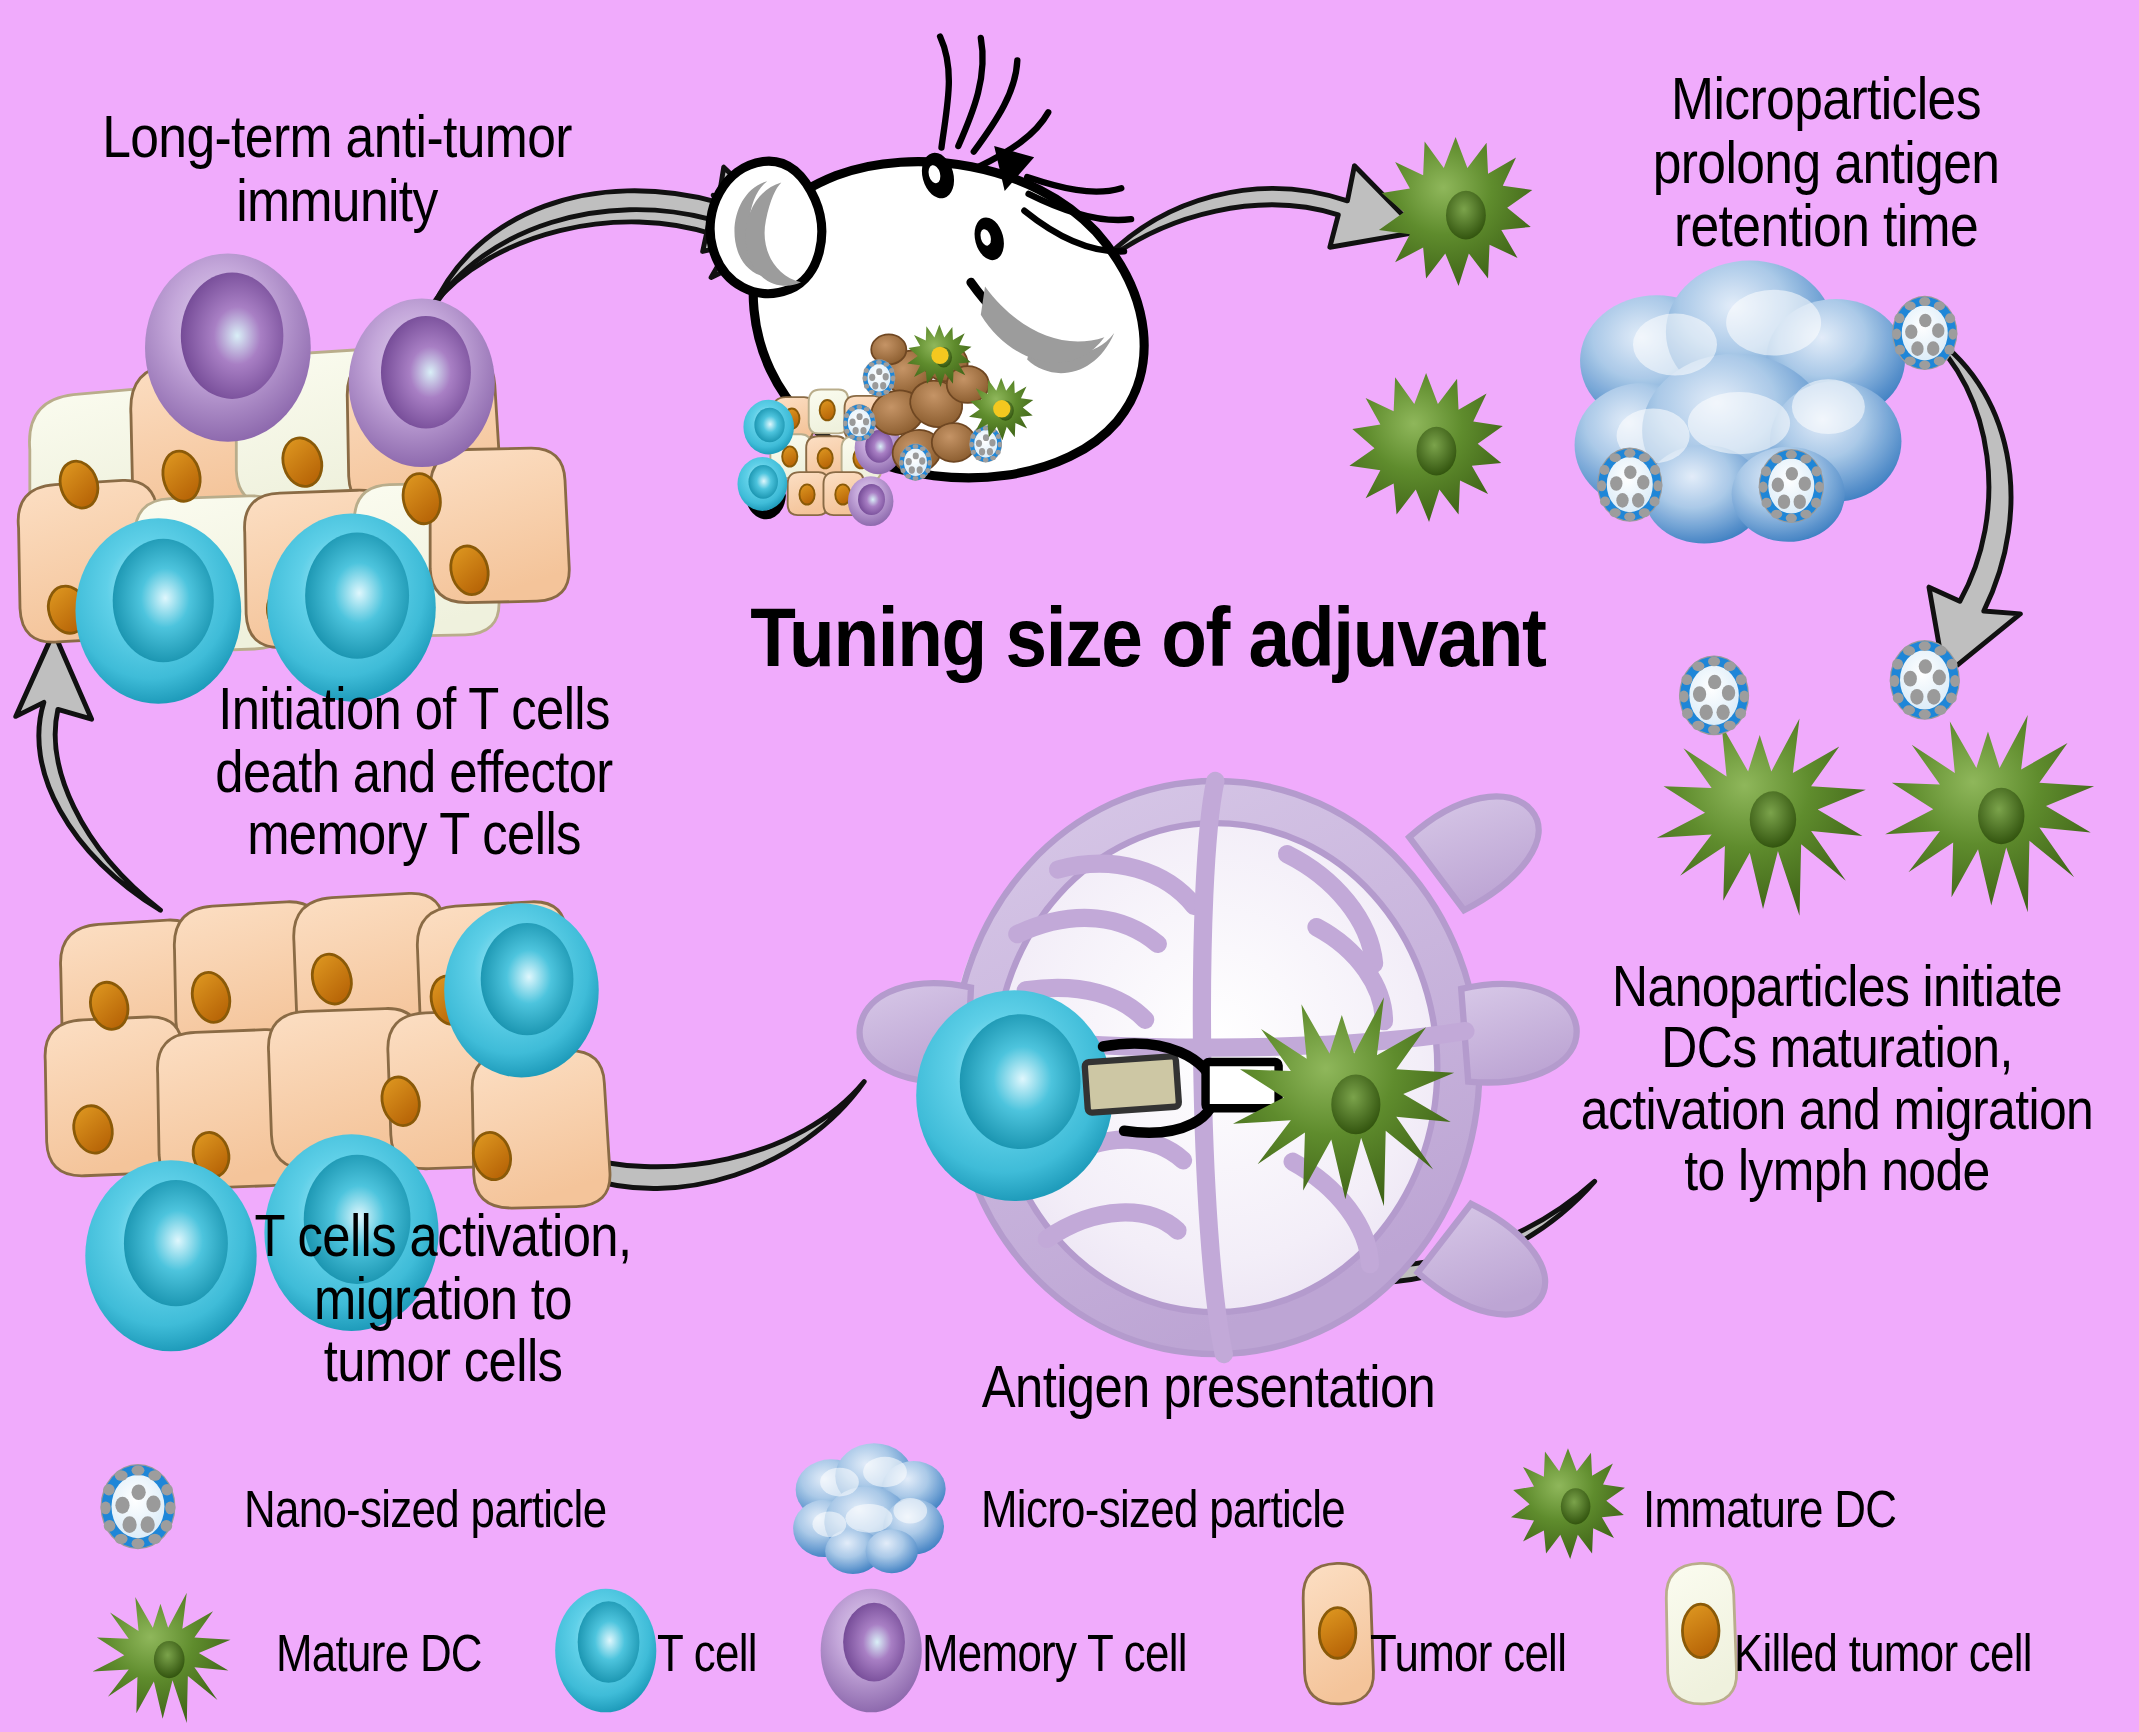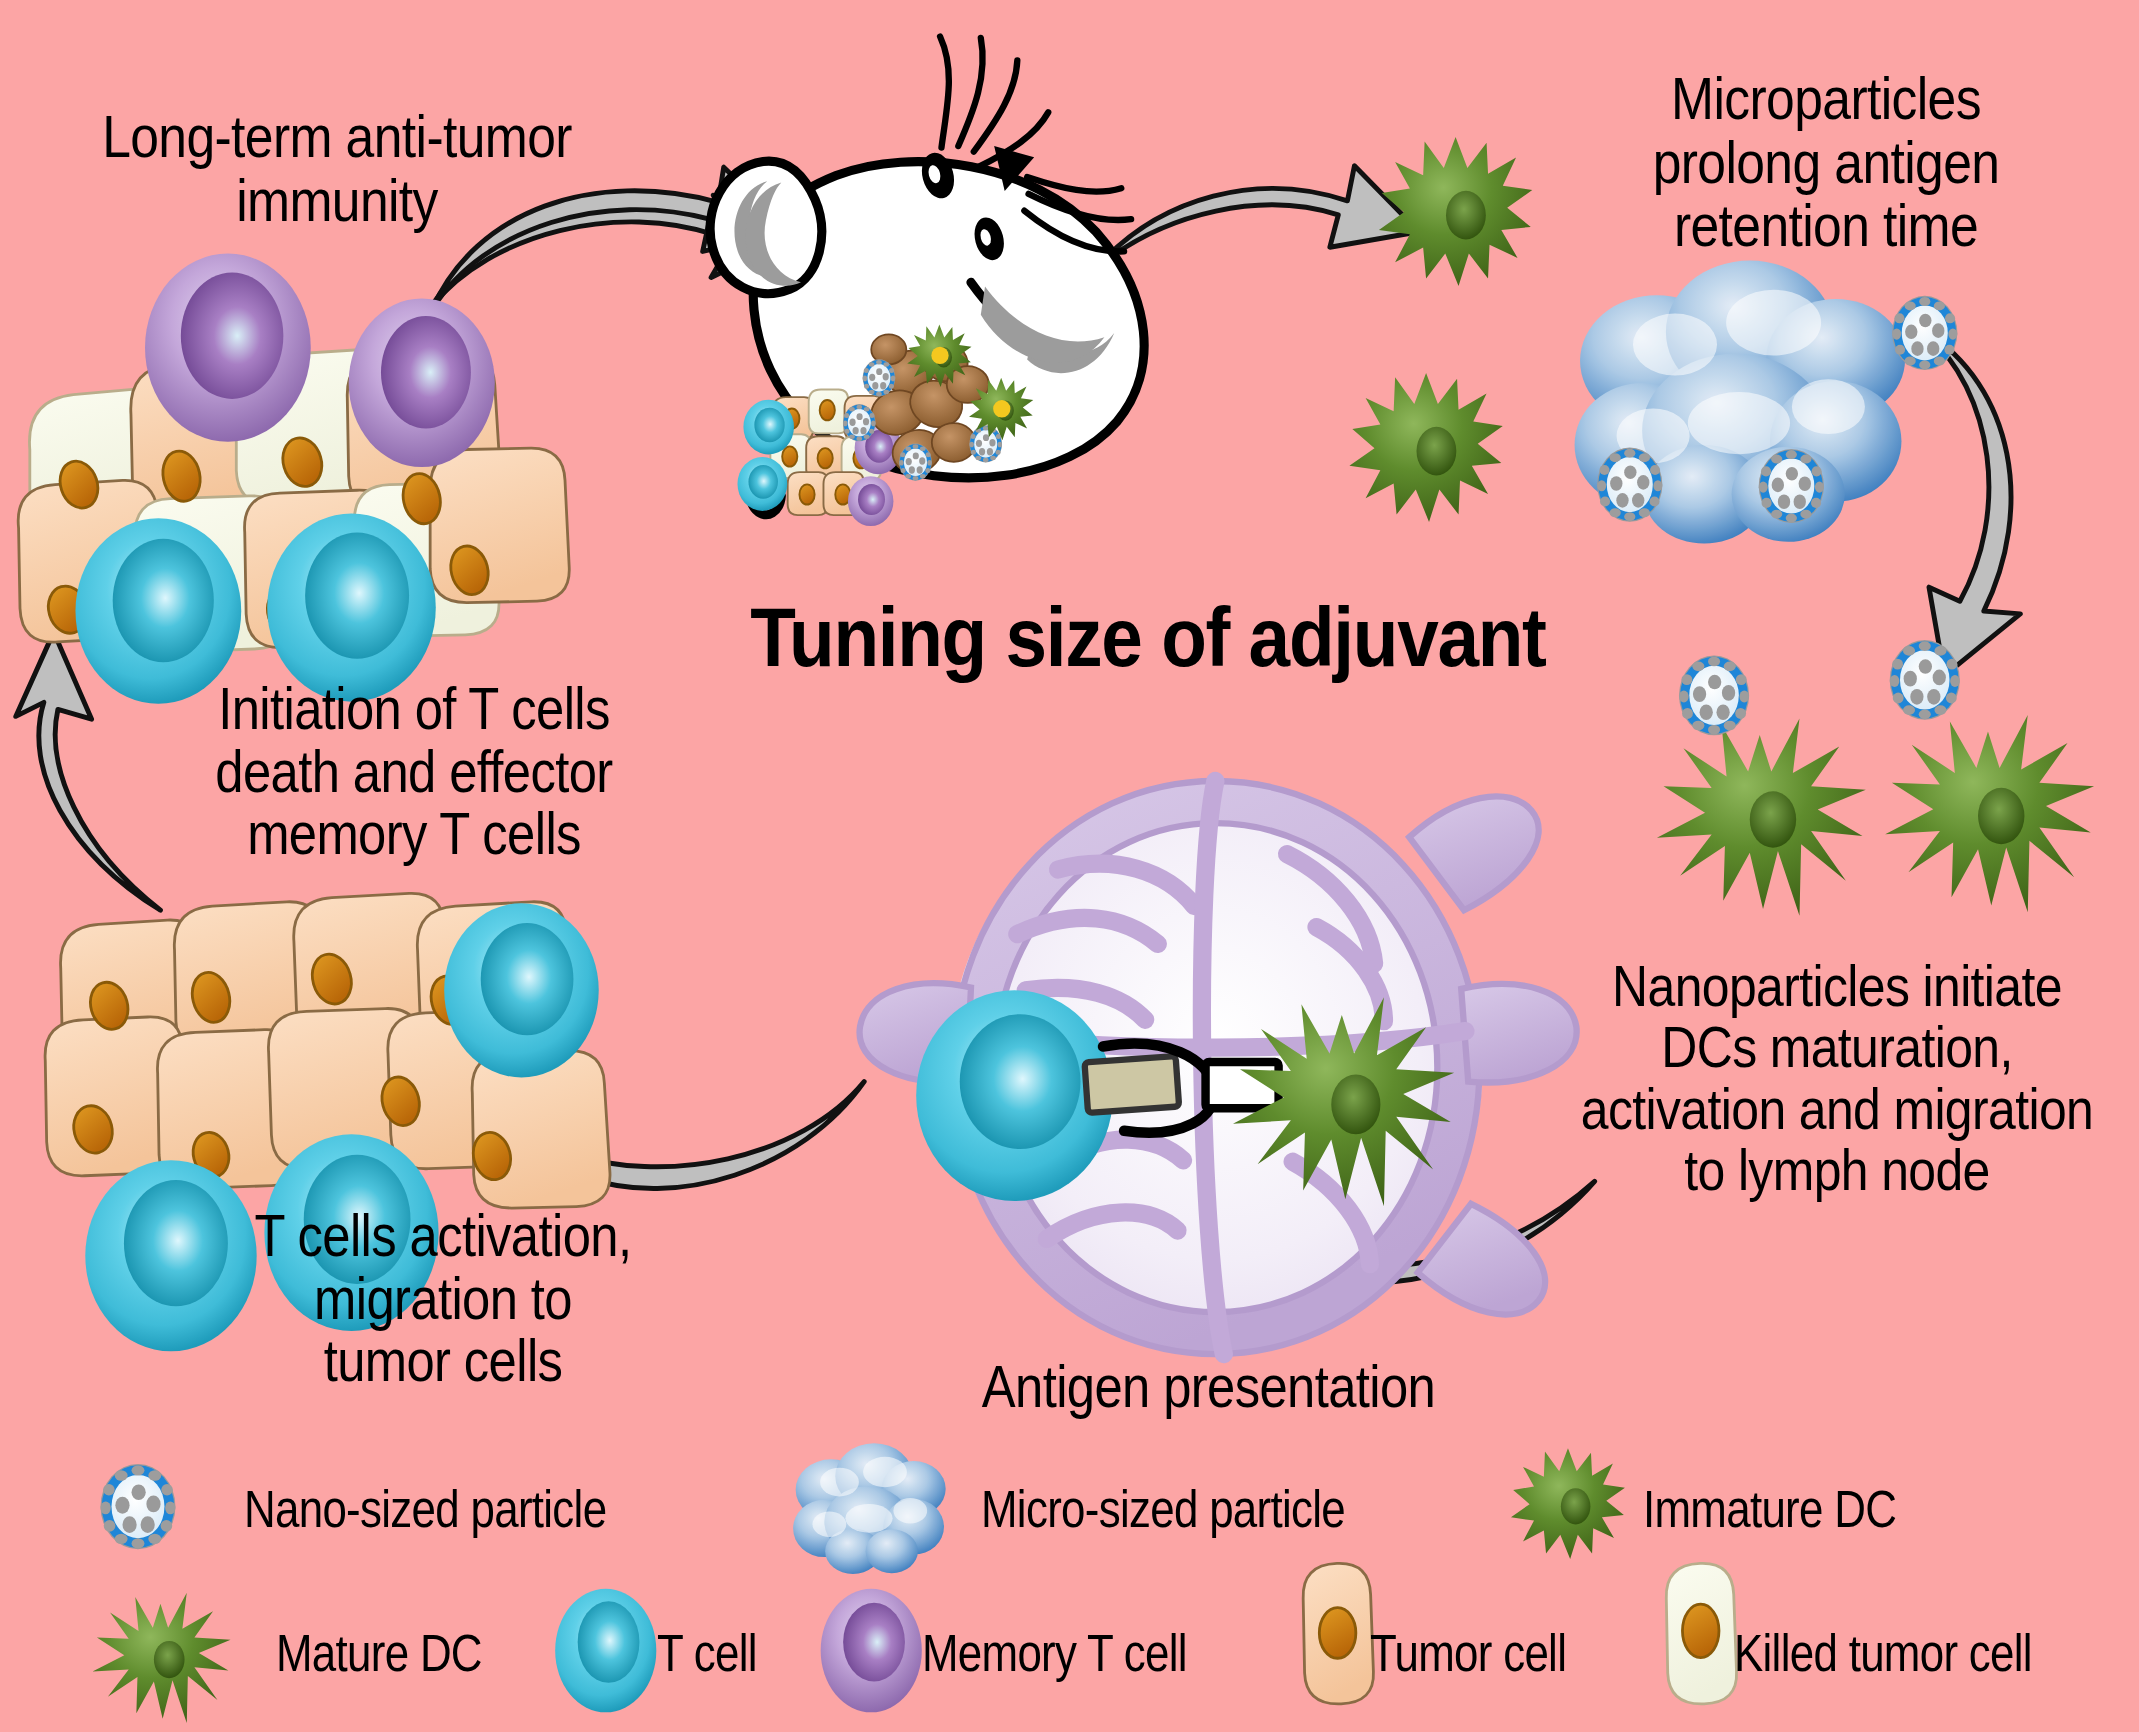--- a/index.html
+++ b/index.html
@@ -5,21 +5,21 @@
 <style>
   html,body{margin:0;padding:0;background:#fff;}
   body{
     font-family:"Liberation Sans", sans-serif;
     -webkit-font-smoothing:antialiased;
   }
   #stage{
     position:relative;
     width:2140px;
     height:1732px;
-    background:#fca5a5;
+    background:#f0abfc;
     overflow:hidden;
   }
   .lbl{
     position:absolute;
     color:#000;
     font-family:"Liberation Sans", sans-serif;
     font-weight:400;
     text-align:center;
     line-height:1.06;
     white-space:pre-line;

